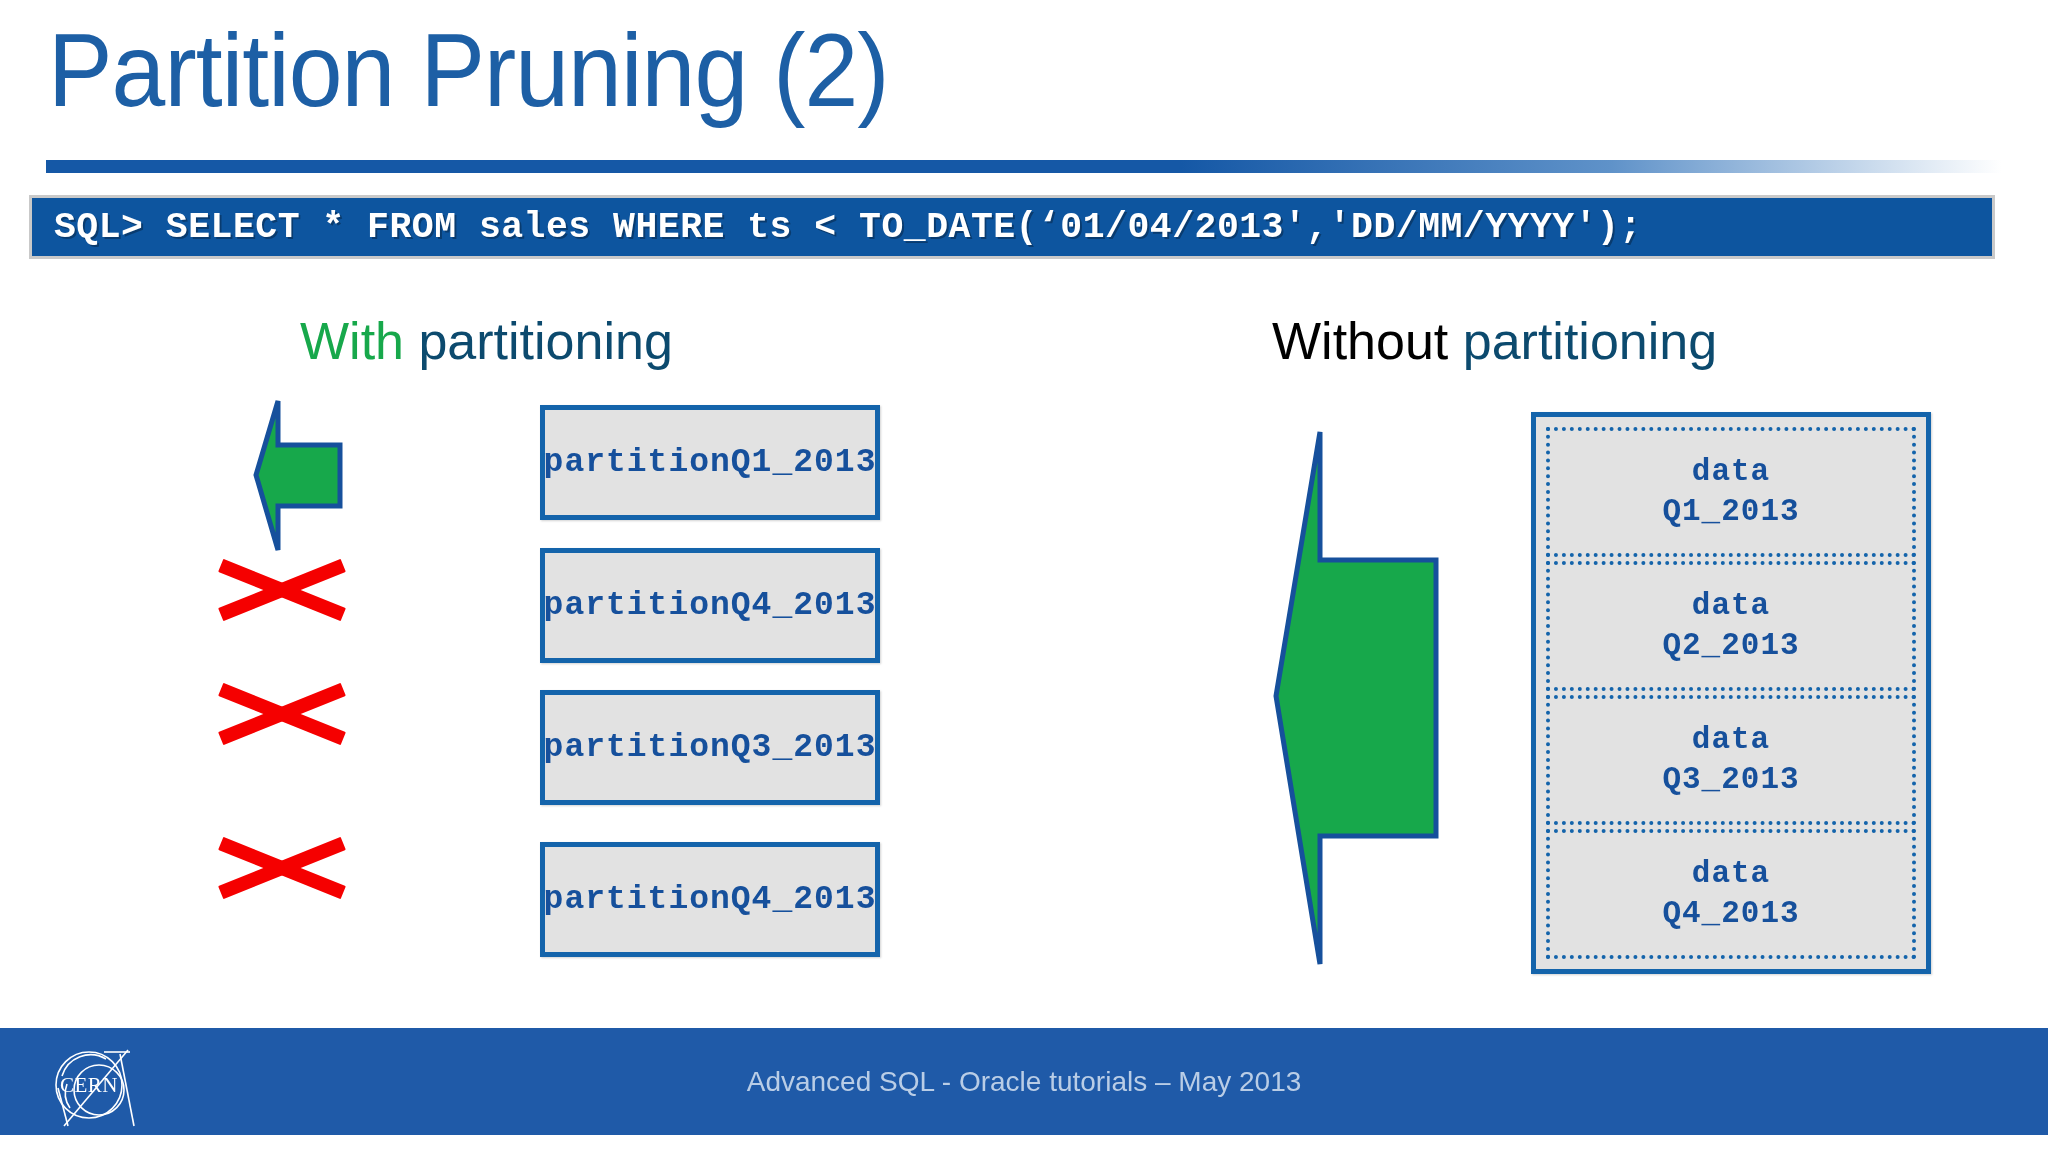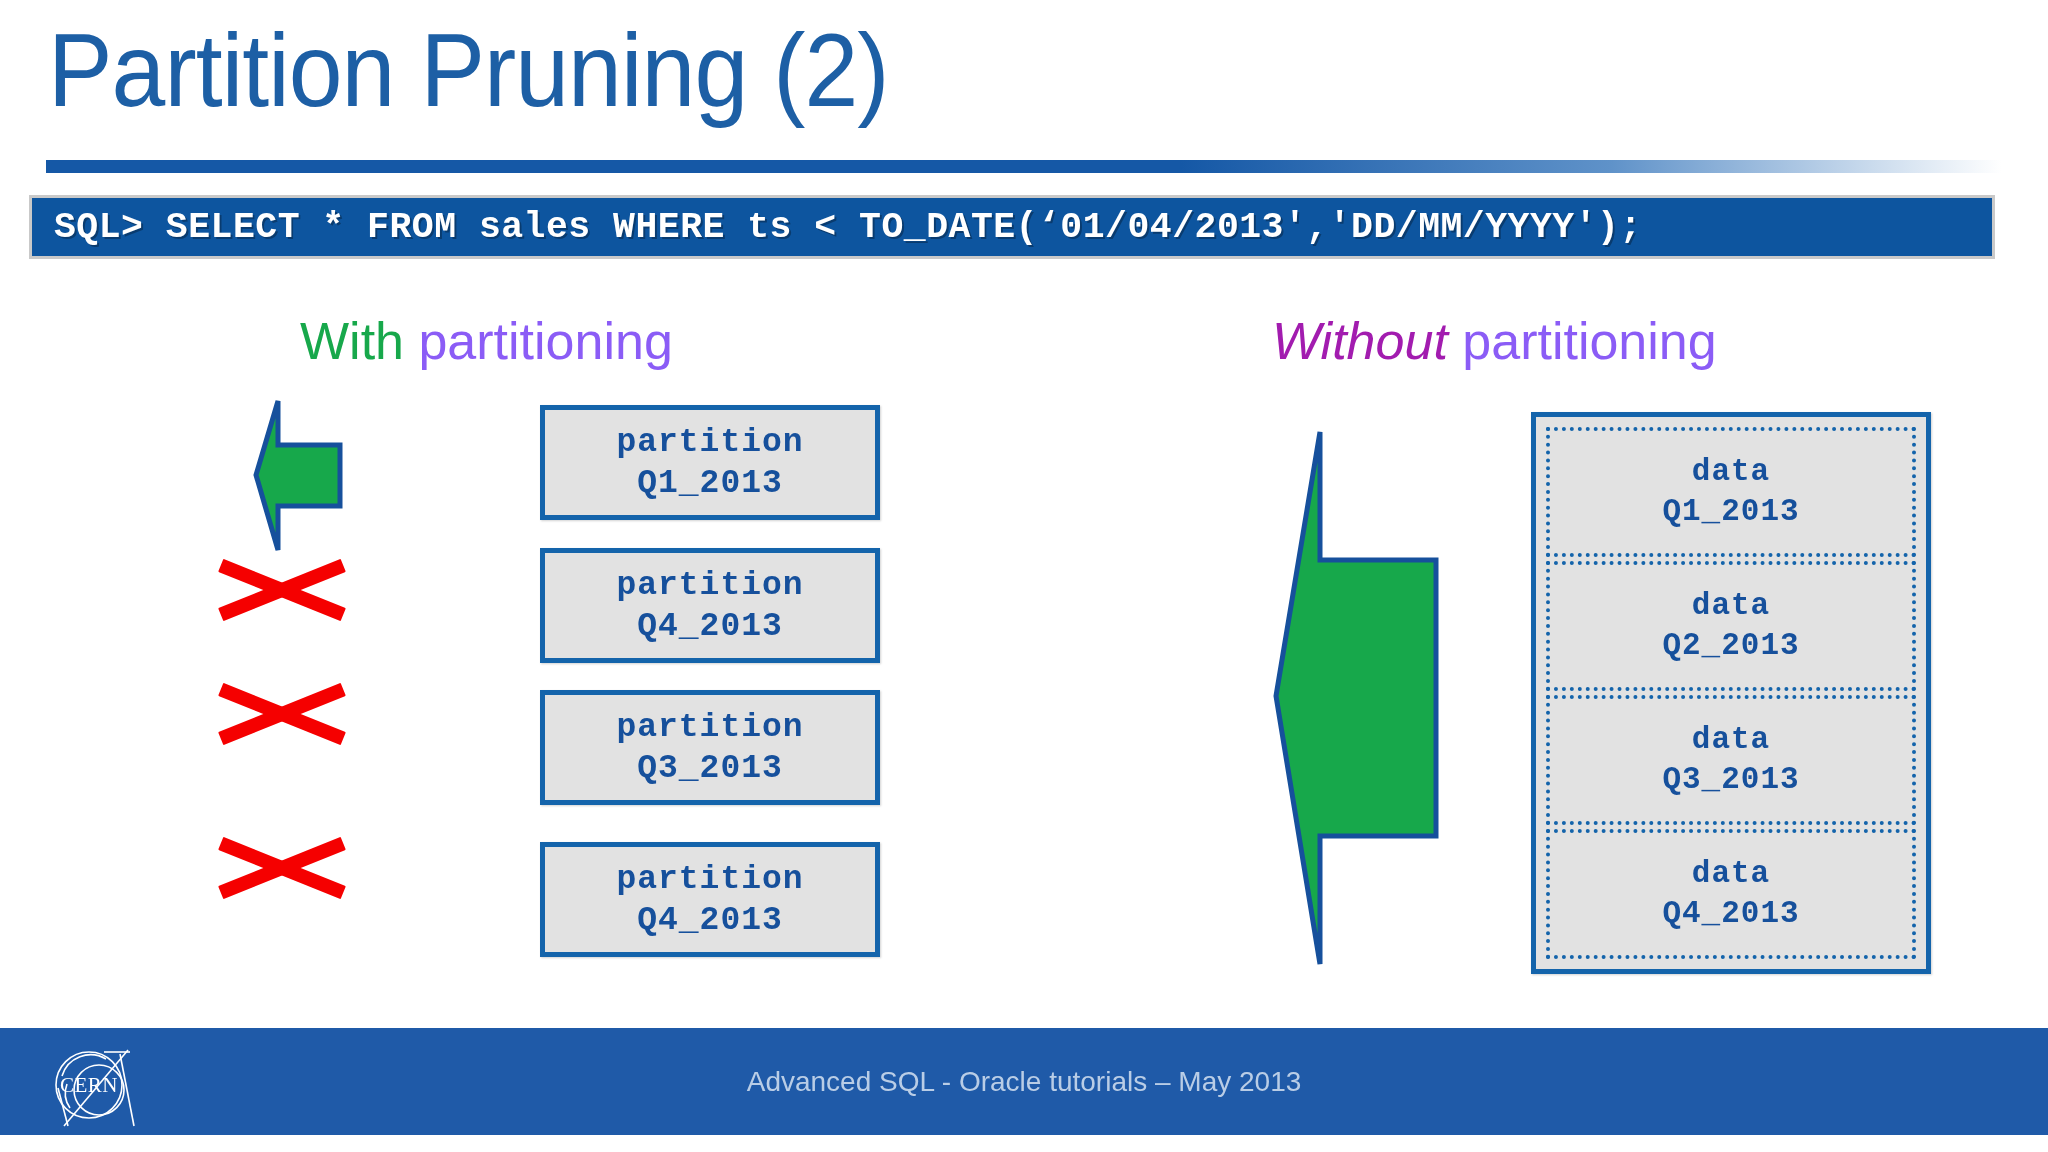--- a/index.html
+++ b/index.html
@@ -33,31 +33,31 @@
     text-shadow:2px 2px 0 rgba(0,0,0,0.30);
     transform:scaleX(0.985);transform-origin:left center;
   }
 
   
   .heading{
     position:absolute;font-size:52px;line-height:58px;white-space:nowrap;
     font-family:"Liberation Sans",sans-serif;
   }
   .heading .em-green{color:#17a84b;}
-  .heading .em-red{color:#a21caf;font-style:italic;}
-  .heading .rest{color:#8b5cf6;}
+  .heading .em-red{color:#000000;}
+  .heading .rest{color:#0c4a6e;}
   #heading-with{left:300px;top:312px;}
   #heading-without{left:1272px;top:312px;}
 
   
   .part-box{
     position:absolute;left:540px;width:340px;height:115px;
     background:#e2e2e2;border:5px solid #1464ab;
     box-sizing:border-box;
-    display:flex;flex-direction:column;align-items:center;justify-content:center;
+    display:flex;flex-direction:row;align-items:center;justify-content:center;
     box-shadow:1px 1px 2px rgba(0,0,0,0.18);
   }
   .part-box span{
     font-family:"Liberation Mono","DejaVu Sans Mono",monospace;
     font-weight:bold;font-size:33px;line-height:41px;color:#16509c;
     letter-spacing:1px;white-space:nowrap;
   }
 
   
   .cross{position:absolute;width:120px;height:80px;}

